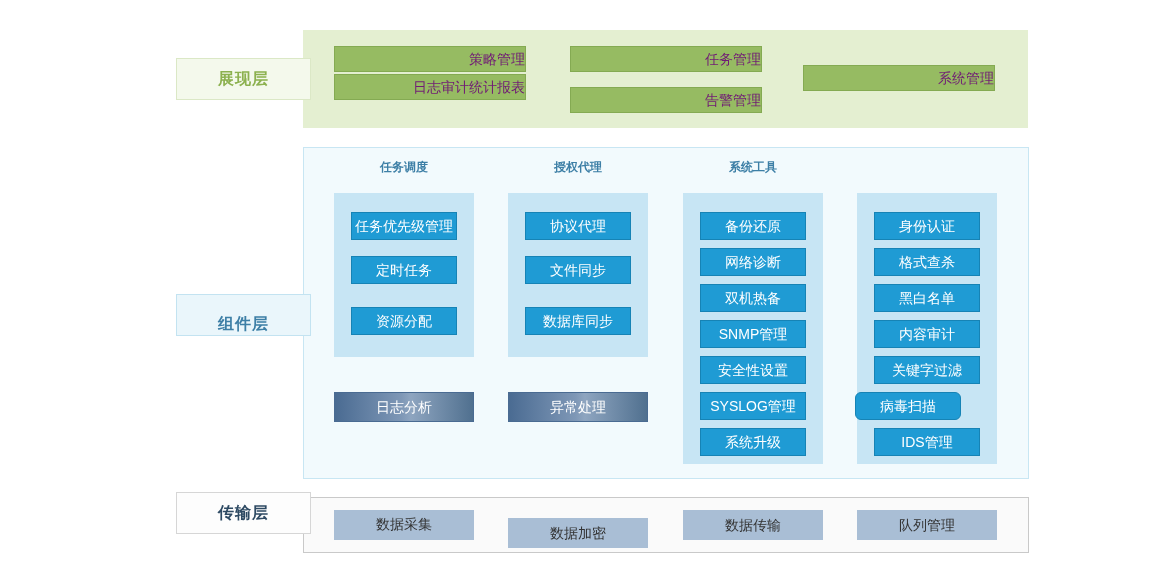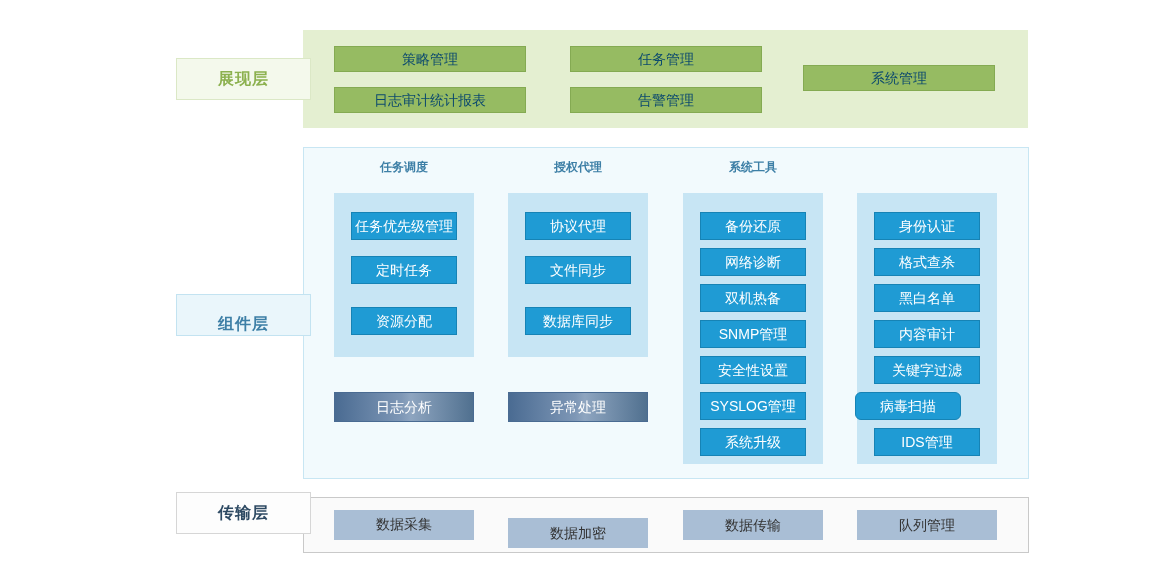--- a/index.html
+++ b/index.html
@@ -73,21 +73,22 @@
     justify-content: center;
     box-sizing: border-box;
     font-size: 14px;
     line-height: 1;
     white-space: nowrap;
     cursor: default;
   }
   .btn-green {
     background: #96bb62;
     border: 1px solid #84aa52;
-    color: #0c4a6e;
+    color: #701a75;
+    justify-content: flex-end;
   }
   .btn-blue {
     background: #1f9bd4;
     border: 1px solid #1683b5;
     color: #ffffff;
   }
   .btn-slate {
     background: linear-gradient(to right, #4a6b92 0%, #7e97b6 48%, #8ea5c0 55%, #50708f 100%);
     border: 1px solid #4a6b92;
     color: #ffffff;
@@ -129,21 +130,21 @@
   </div>
 
   <div class="btn btn-green" style="left:570px; top:46px; width:192px; height:26px;">
     <span>任务管理</span>
   </div>
 
   <div class="btn btn-green" style="left:803px; top:65px; width:192px; height:26px;">
     <span>系统管理</span>
   </div>
 
-  <div class="btn btn-green" style="left:334px; top:87px; width:192px; height:26px;">
+  <div class="btn btn-green" style="left:334px; top:74px; width:192px; height:26px;">
     <span>日志审计统计报表</span>
   </div>
 
   <div class="btn btn-green" style="left:570px; top:87px; width:192px; height:26px;">
     <span>告警管理</span>
   </div>
 
   <div class="panel panel-blue" style="left:303px; top:147px; width:726px; height:332px;"></div>
 
   <div class="layer-label blue" style="left:176px; top:294px; width:135px; height:42px;align-items:flex-end;">

